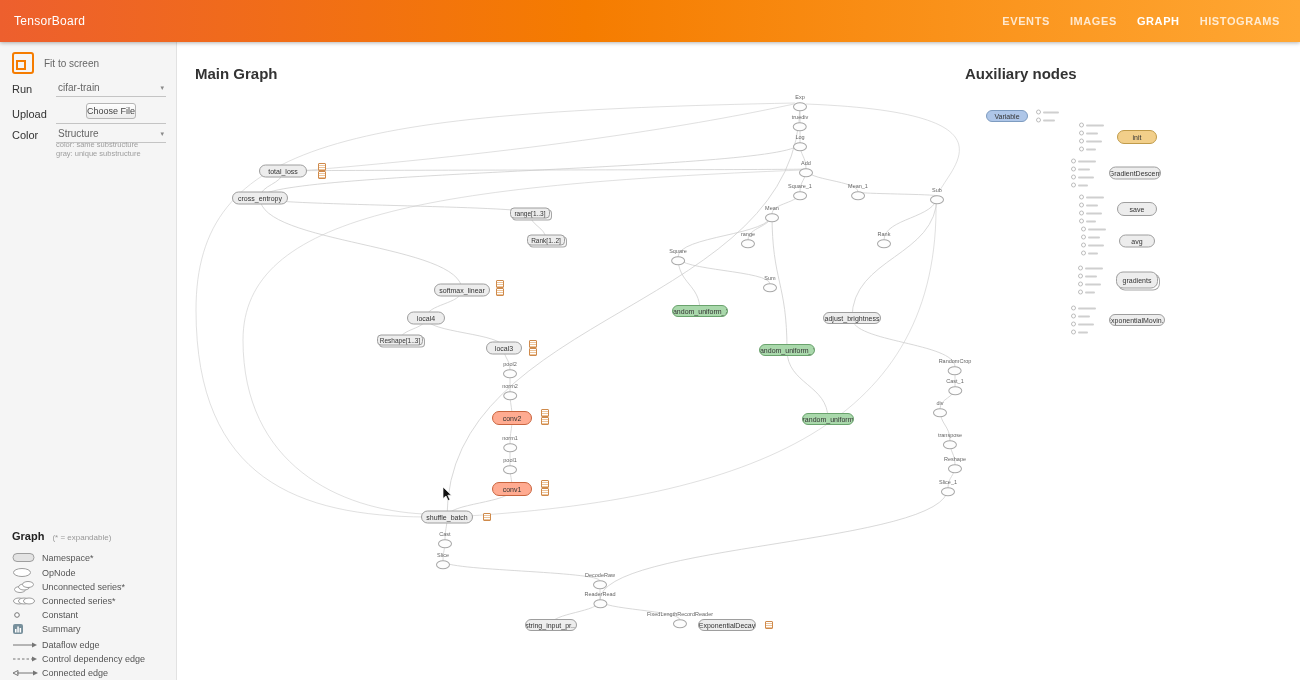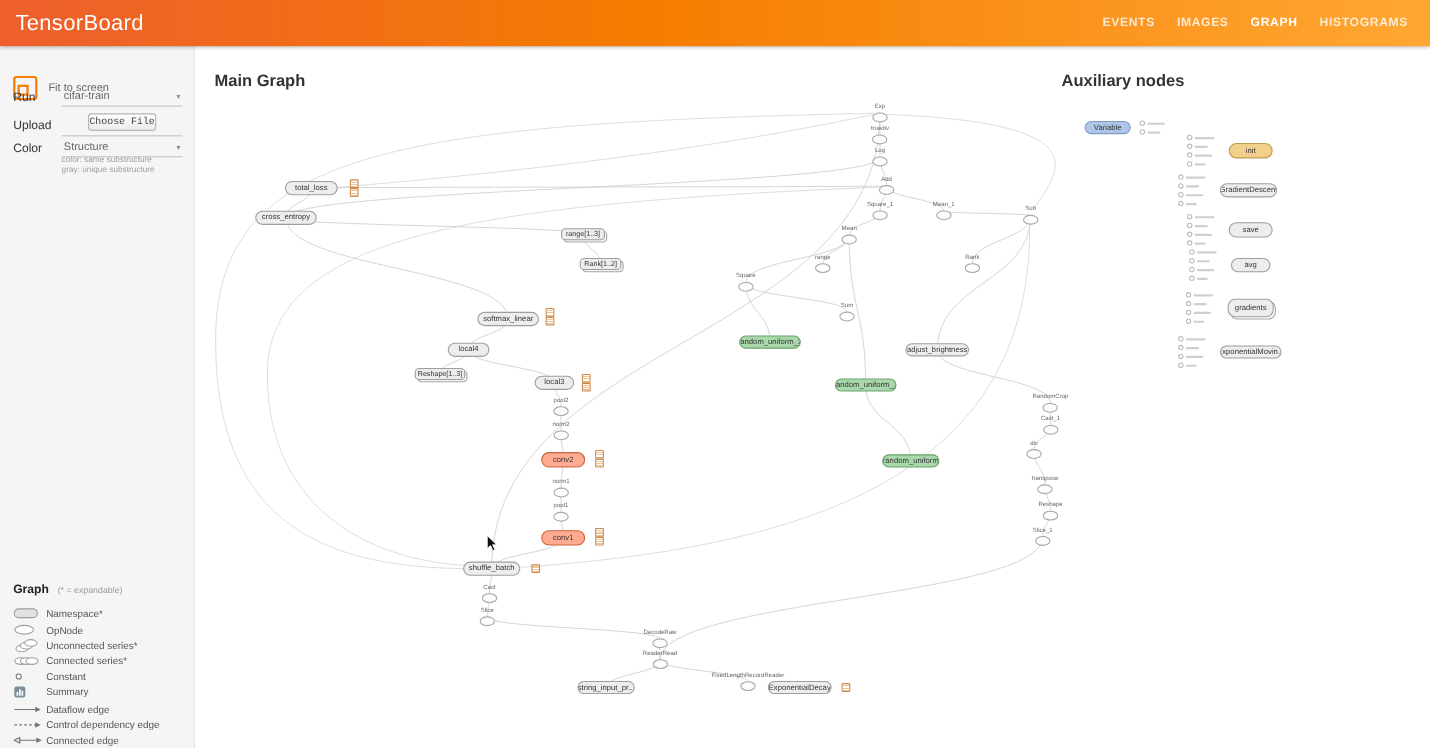--- a/index.html
+++ b/index.html
@@ -3,40 +3,40 @@
 <meta charset="utf-8">
 <style>
   html,body{margin:0;padding:0;}
   body{width:1300px;height:680px;position:relative;overflow:hidden;background:#fff;
        font-family:"Liberation Sans",sans-serif;-webkit-font-smoothing:antialiased;}
 
   
   .header{position:absolute;top:0;left:0;width:1300px;height:42px;
           background:linear-gradient(90deg,#ed5f2e 0%,#f57c00 45%,#ffa733 100%);
           display:flex;align-items:center;color:#fff;box-shadow:0 1px 4px rgba(0,0,0,.3);z-index:50;}
-  .brand{font-size:20px;padding-left:14px;letter-spacing:.3px;}
+  .brand{font-size:12px;padding-left:14px;letter-spacing:.3px;}
   .nav{margin-left:auto;display:flex;gap:20px;padding-right:20px;font-size:11px;font-weight:bold;letter-spacing:.6px;}
   .nav-item{color:rgba(255,255,255,.78);cursor:pointer;}
   .nav-item.active{color:#fff;}
 
   
   .sidebar{position:absolute;top:42px;left:0;width:176px;bottom:0;background:#f5f5f5;
            border-right:1px solid #e2e2e2;z-index:40;font-size:10px;color:#444;}
   .srow{position:absolute;left:12px;right:10px;display:flex;align-items:center;}
   .slabel{font-size:11px;color:#333;width:44px;flex:none;}
-  .fit-row{top:27px;gap:10px;}
+  .fit-row{top:10px;gap:10px;}
   .fit-icon{width:18px;height:18px;border:2px solid #f57c00;border-radius:3px;position:relative;cursor:pointer;flex:none;}
   .fit-icon:after{content:"";position:absolute;left:2px;bottom:2px;width:6px;height:6px;border:2px solid #f57c00;background:#f5f5f5;}
   .fit-text{font-size:10px;color:#666;}
   .sel{flex:1;display:flex;justify-content:space-between;align-items:center;border-bottom:1px solid #c4c4c4;
        color:#666;font-size:10px;padding:2px 2px 3px 2px;cursor:pointer;}
   .caret{font-size:7px;color:#8a8a8a;}
   .file-wrap{flex:1;border-bottom:1px solid #c4c4c4;padding-bottom:4px;display:flex;justify-content:center;}
   .file-btn{font-size:9px;color:#444;border:1px solid #b5b5b5;border-radius:3px;padding:2px 0;
-            background:linear-gradient(#fefefe,#ececec);cursor:pointer;font-family:Liberation Mono, monospace;}
+            background:linear-gradient(#fefefe,#ececec);cursor:pointer;}
   .help{position:absolute;left:56px;font-size:7.5px;color:#9e9e9e;line-height:1.2;}
 
   .legend-title{position:absolute;top:488px;left:12px;display:flex;align-items:baseline;gap:8px;}
   .legend-title b{font-size:11px;color:#222;}
   .legend-hint{font-size:8px;color:#999;}
   .lrow{position:absolute;left:12px;display:flex;align-items:center;height:13px;}
   .lic{width:30px;flex:none;display:flex;justify-content:flex-start;align-items:center;}
   .ltext{font-size:9px;color:#555;}
 
   

